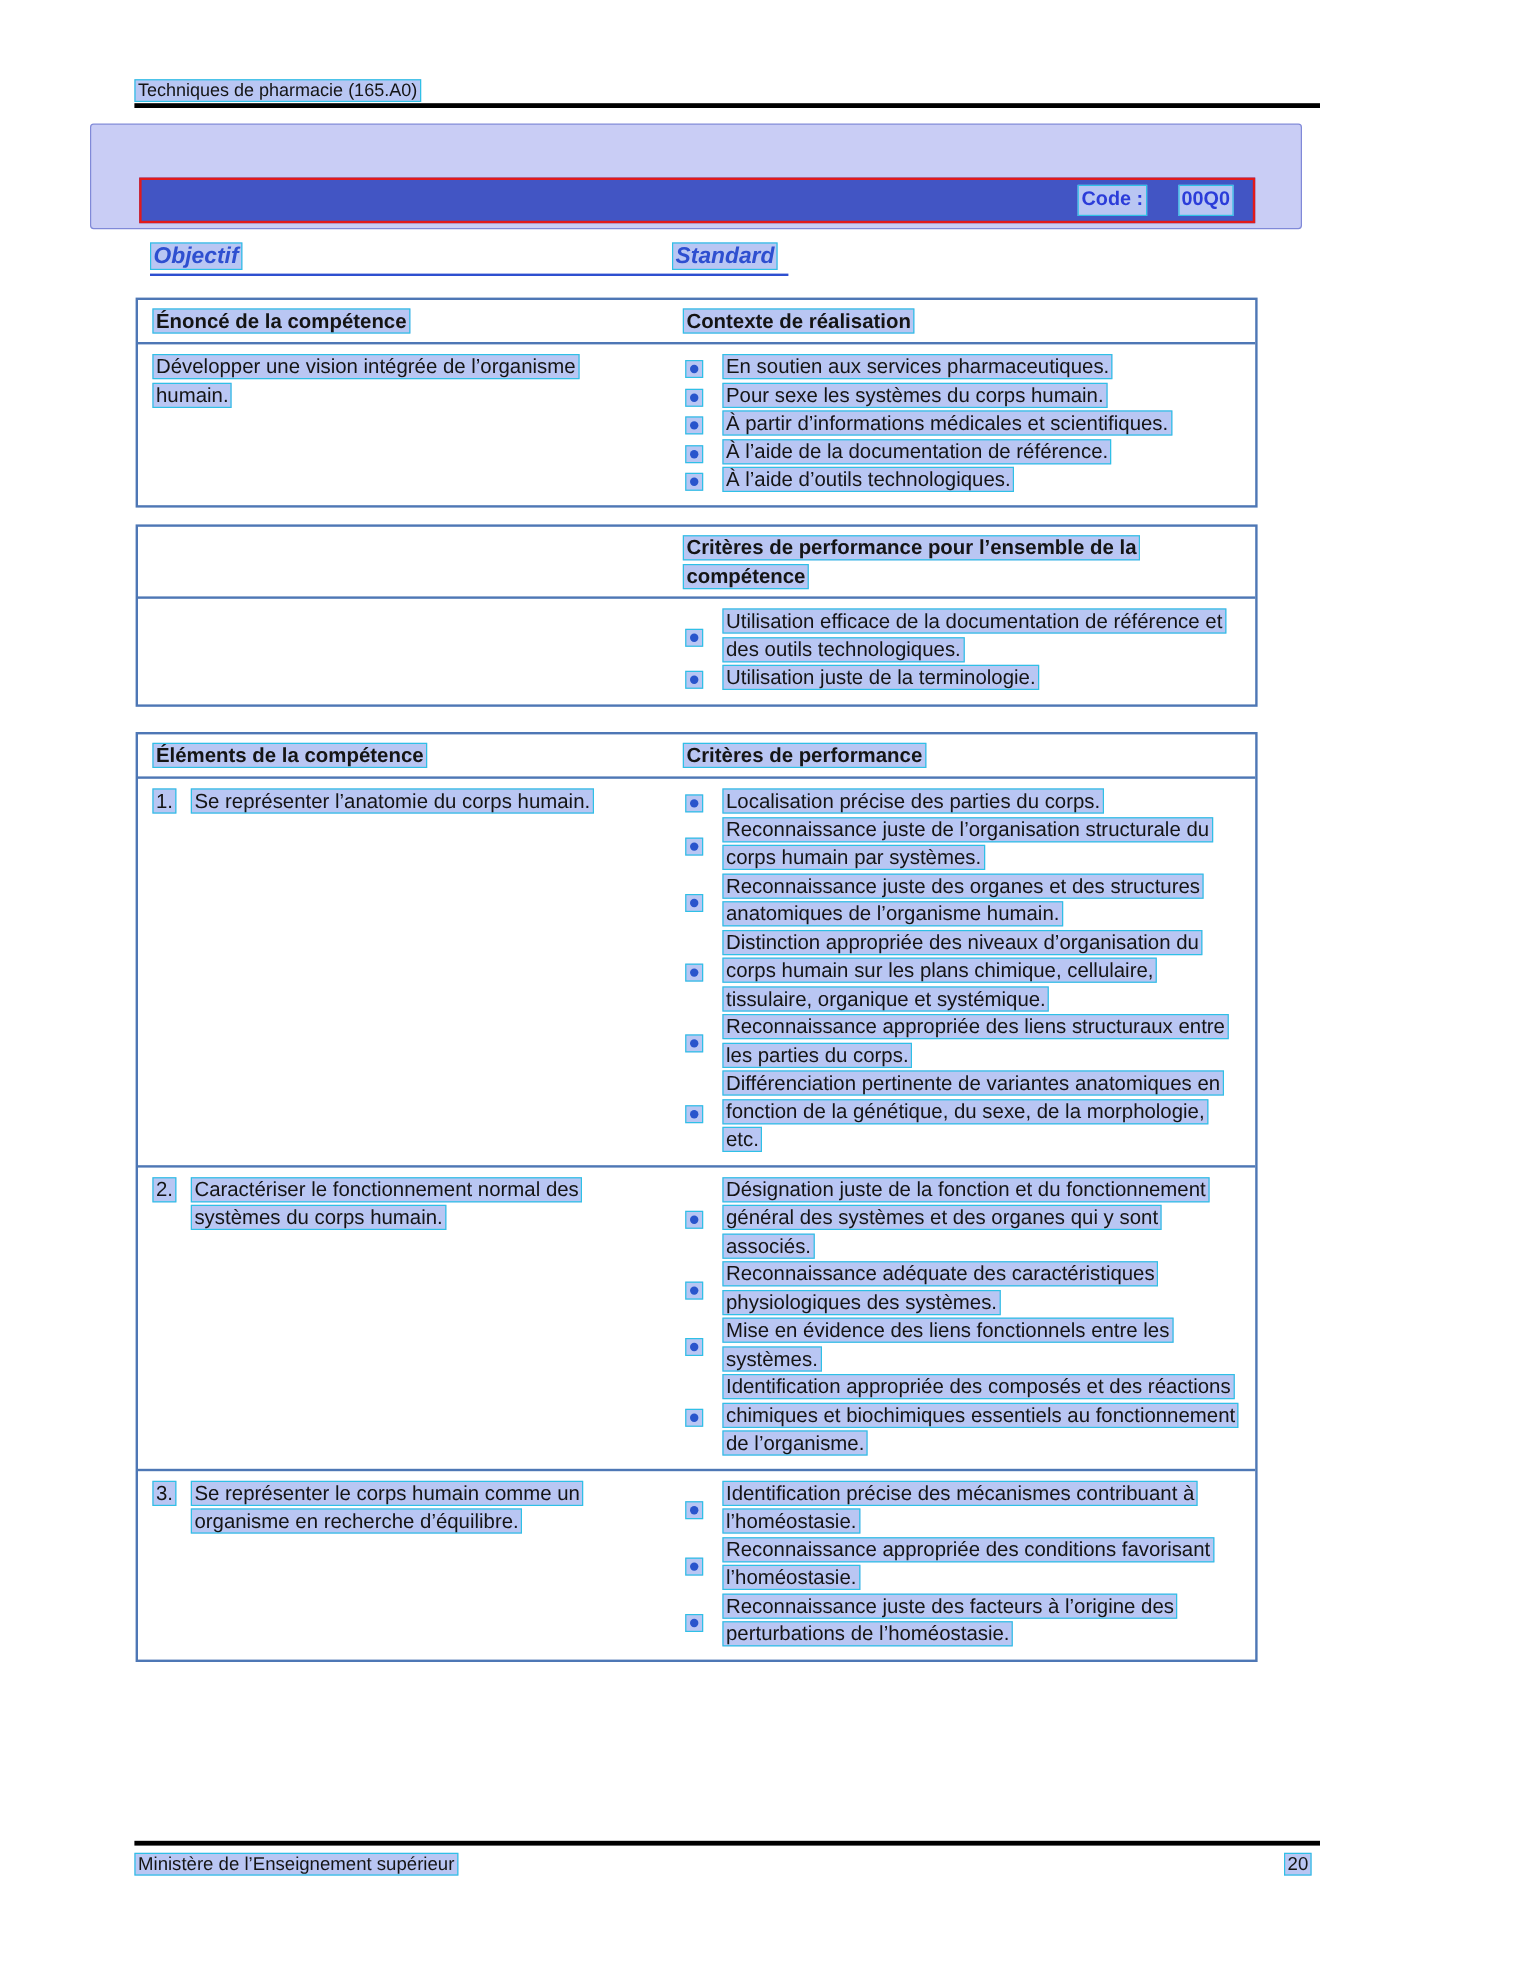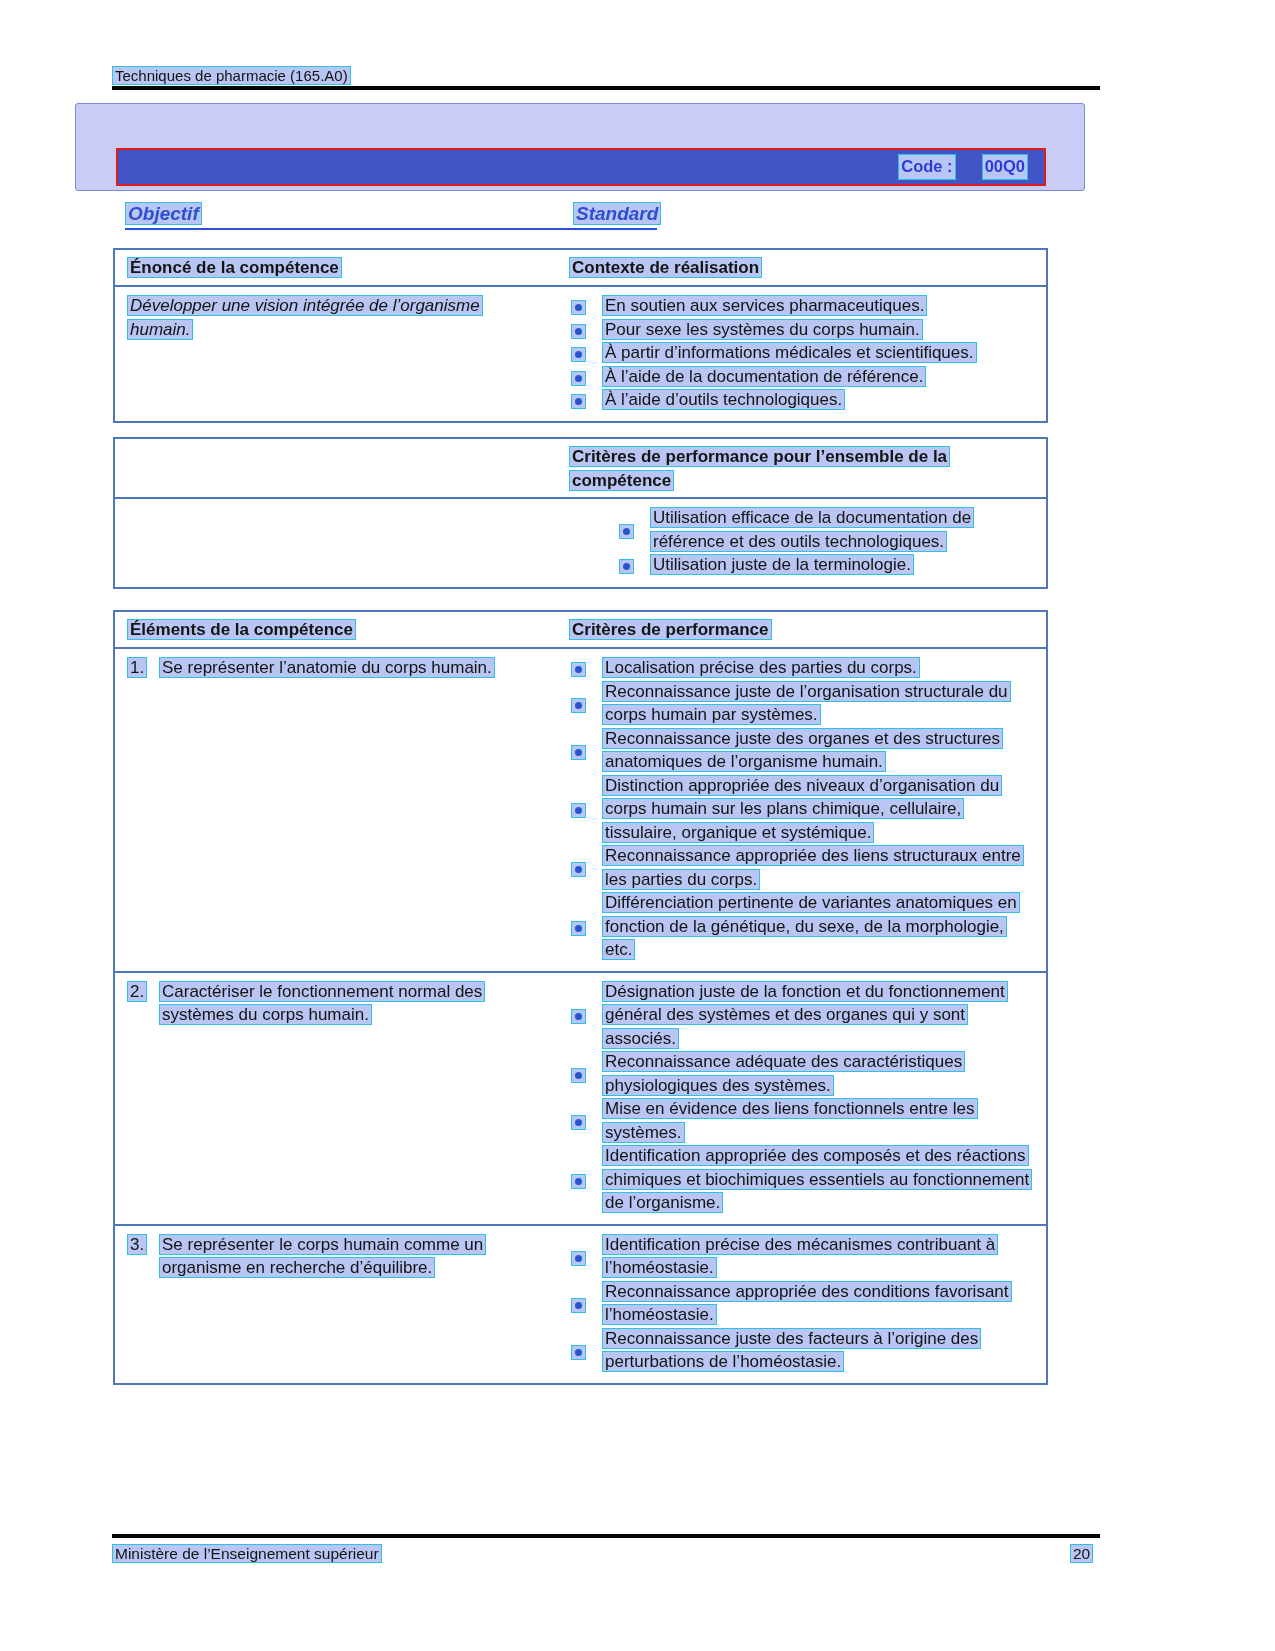--- a/index.html
+++ b/index.html
@@ -38,40 +38,40 @@
   
   .headings {
     position: absolute; left: 125px; top: 202px; width: 532px; height: 28px;
     border-bottom: 2.5px solid #2e4fd0;
   }
   .heading-word {
     position: absolute; top: 0;
     color: #2e4fd0; font-weight: bold; font-style: italic; font-size: 19px; line-height: 24px;
   }
   .hw-objectif { left: 0; }
-  .hw-standard { left: 435px; padding-left: 13px; }
+  .hw-standard { left: 422px; padding-left: 13px; }
   
   .tbl { position: absolute; left: 113px; width: 935px; border: 2.5px solid #4e77b5; background: #fff; }
   .tr { display: grid; grid-template-columns: 442px 1fr; }
   .tr.head { border-bottom: 2.5px solid #4e77b5; }
   .tr.body + .tr.body { border-top: 2.5px solid #4e77b5; }
   .th { padding: 6px 10px 5px 12px; font-weight: bold; }
   .td { padding: 7px 12px 9px 12px; }
   #t1 { top: 248px; }
   #t2 { top: 437px; }
   #t3 { top: 610px; }
   #t1 .head { min-height: 37px; }
   #t1 .body { min-height: 128px; }
   #t2 .head { min-height: 58px; }
-  #t2 .body { min-height: 88px; gap: 48px; }
+  #t2 .body { min-height: 88px; }
   #t3 .head { min-height: 37px; }
   #t3 .row1 { min-height: 298px; }
   #t3 .row2 { min-height: 240px; }
   #t3 .row3 { min-height: 139px; }
-  .stmt-wrap { display: block; max-width: 418px; font-style: italic; }
+  .stmt-wrap { display: block; max-width: 418px; }
   .hdr2-wrap { display: block; max-width: 452px; }
   
   .crit { display: flex; align-items: center; }
   .bl {
     flex: 0 0 auto; width: 15px; height: 15px; margin: 4px 0 0 2px;
     display: flex; align-items: center; justify-content: center; padding: 0;
   }
   .dot { width: 7px; height: 7px; border-radius: 50%; background: #2955cc; }
   .ct { flex: 0 1 auto; margin-left: 16px; max-width: 445px; }
   

